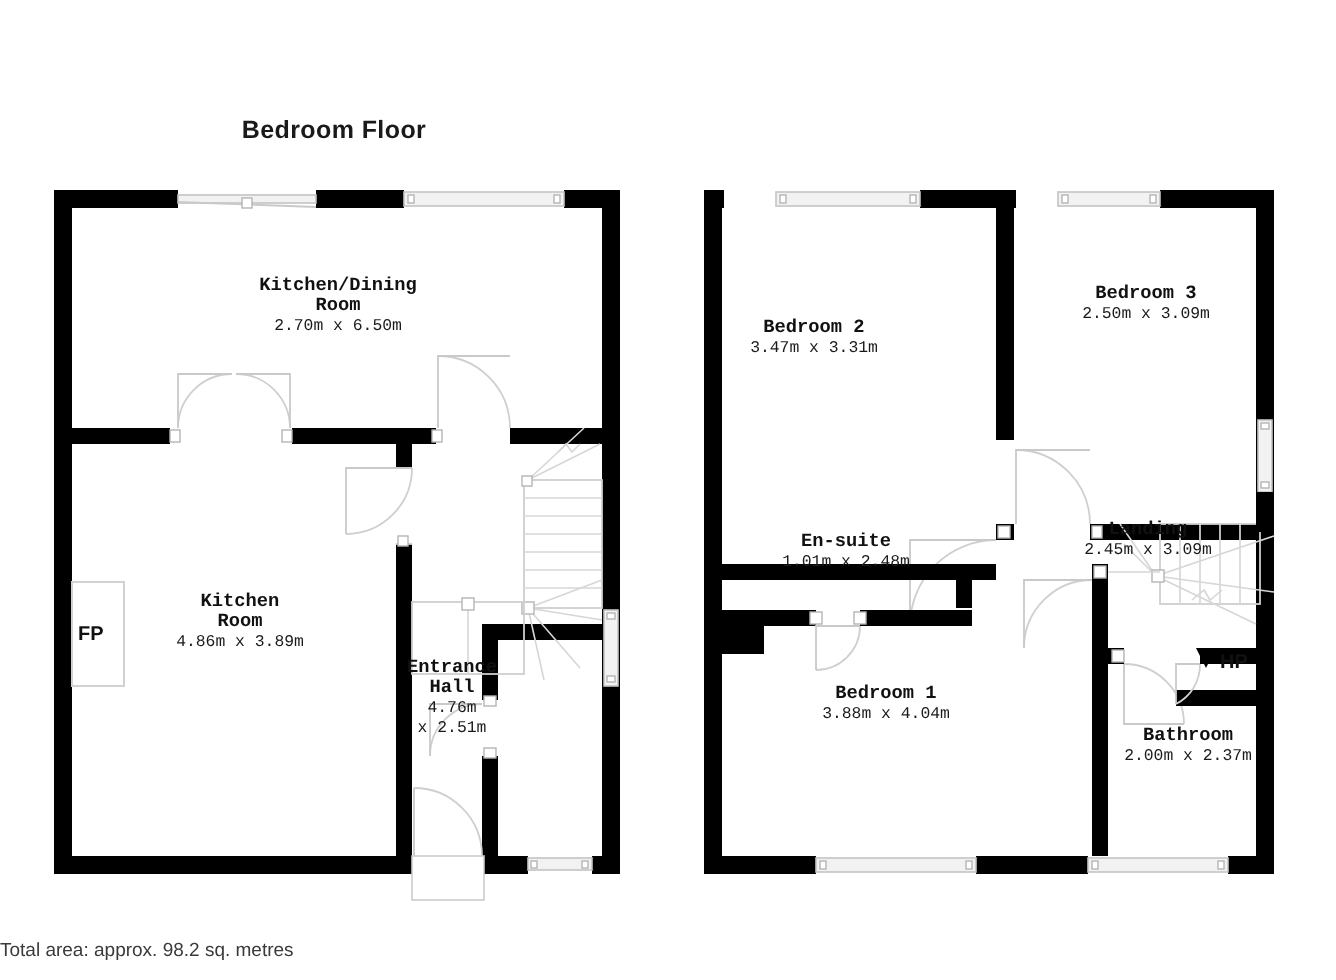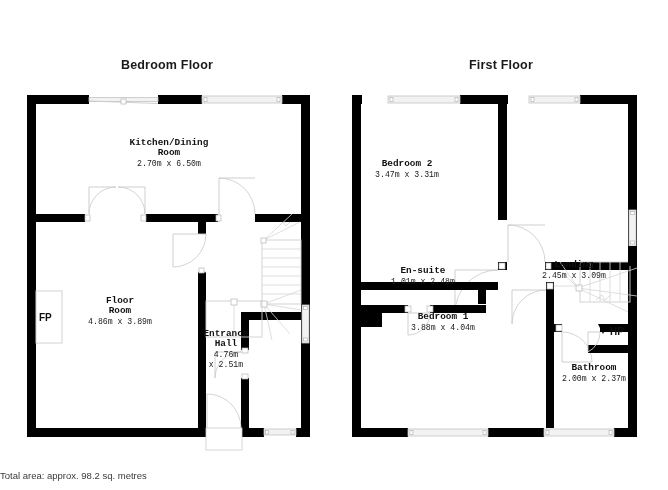--- a/index.html
+++ b/index.html
@@ -249,56 +249,59 @@
 
       <rect class="winbox" x="629" y="210" width="7" height="36"></rect>
       <rect class="nub" x="630.5" y="211.5" width="4" height="3"></rect>
       <rect class="nub" x="630.5" y="241" width="4" height="3"></rect>
 
       <rect class="wall" x="628" y="246" width="9" height="20"></rect>
     </g>
   </svg>
 
   <div class="floor-title" id="title-ground">Bedroom Floor</div>
-  <div class="floor-title" id="title-first">First Floor</div>
 
   <div class="room-label two-line" style="left:104px;top:138px;width:130px;">
     <span class="rname">Kitchen/Dining</span>
     <span class="rname">Room</span>
     <span class="rdim">2.70m x 6.50m</span>
   </div>
 
   <div class="room-label two-line" style="left:58px;top:296px;width:124px;">
-    <span class="rname">Floor</span>
+    <span class="rname">Kitchen</span>
     <span class="rname">Room</span>
     <span class="rdim">4.86m x 3.89m</span>
   </div>
 
   <div class="room-label two-line" style="left:186px;top:329px;width:80px;">
     <span class="rname">Entrance</span>
     <span class="rname">Hall</span>
     <span class="rdim">4.76m</span>
     <span class="rdim">x 2.51m</span>
   </div>
 
 
   <div class="tag-label" style="left:39px;top:312px;">FP</div>
 
   <div class="room-label" style="left:342px;top:159px;width:130px;">
     <span class="rname">Bedroom 2</span>
     <span class="rdim">3.47m x 3.31m</span>
   </div>
 
+  <div class="room-label" style="left:516px;top:142px;width:114px;">
+    <span class="rname">Bedroom 3</span>
+    <span class="rdim">2.50m x 3.09m</span>
+  </div>
 
   <div class="room-label" style="left:368px;top:266px;width:110px;">
     <span class="rname">En-suite</span>
     <span class="rdim">1.01m x 2.48m</span>
   </div>
 
-  <div class="room-label" style="left:388px;top:312px;width:110px;">
+  <div class="room-label" style="left:388px;top:342px;width:110px;">
     <span class="rname">Bedroom 1</span>
     <span class="rdim">3.88m x 4.04m</span>
   </div>
 
   <div class="room-label" style="left:524px;top:260px;width:100px;">
     <span class="rname">Landing</span>
     <span class="rdim">2.45m x 3.09m</span>
   </div>
 
   <div class="room-label" style="left:540px;top:363px;width:108px;">

